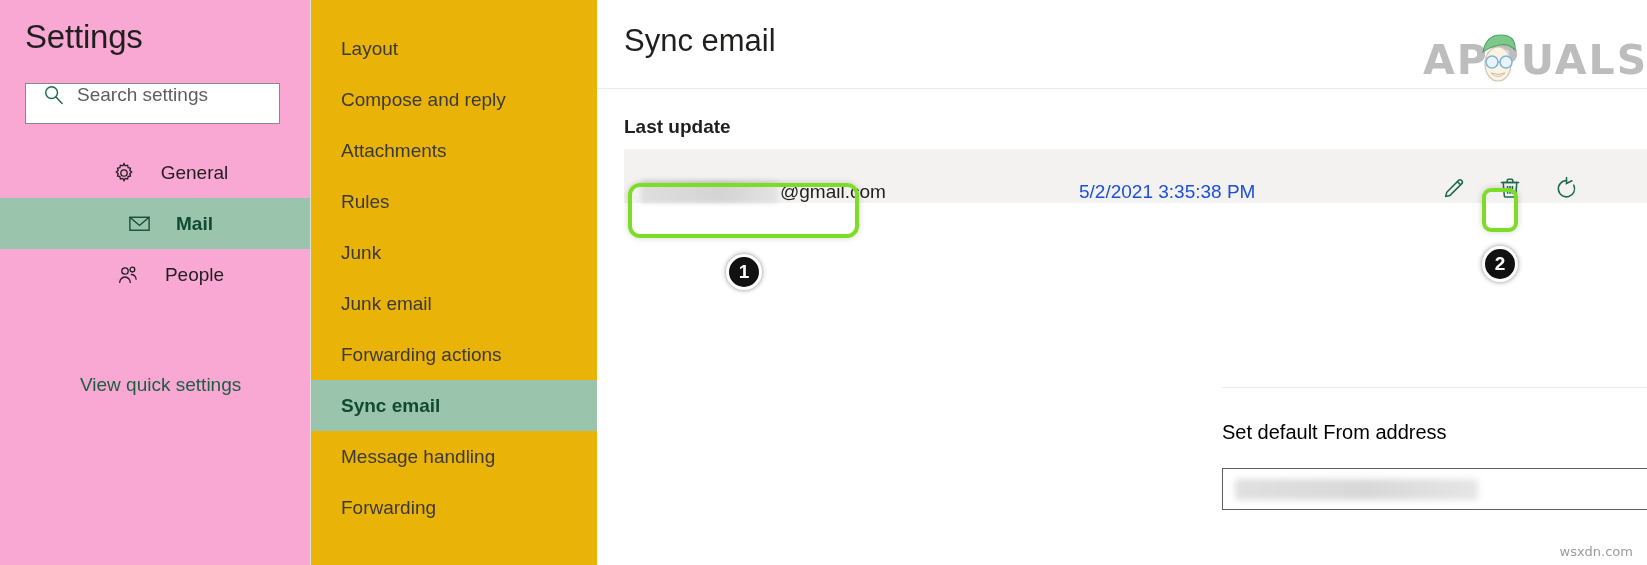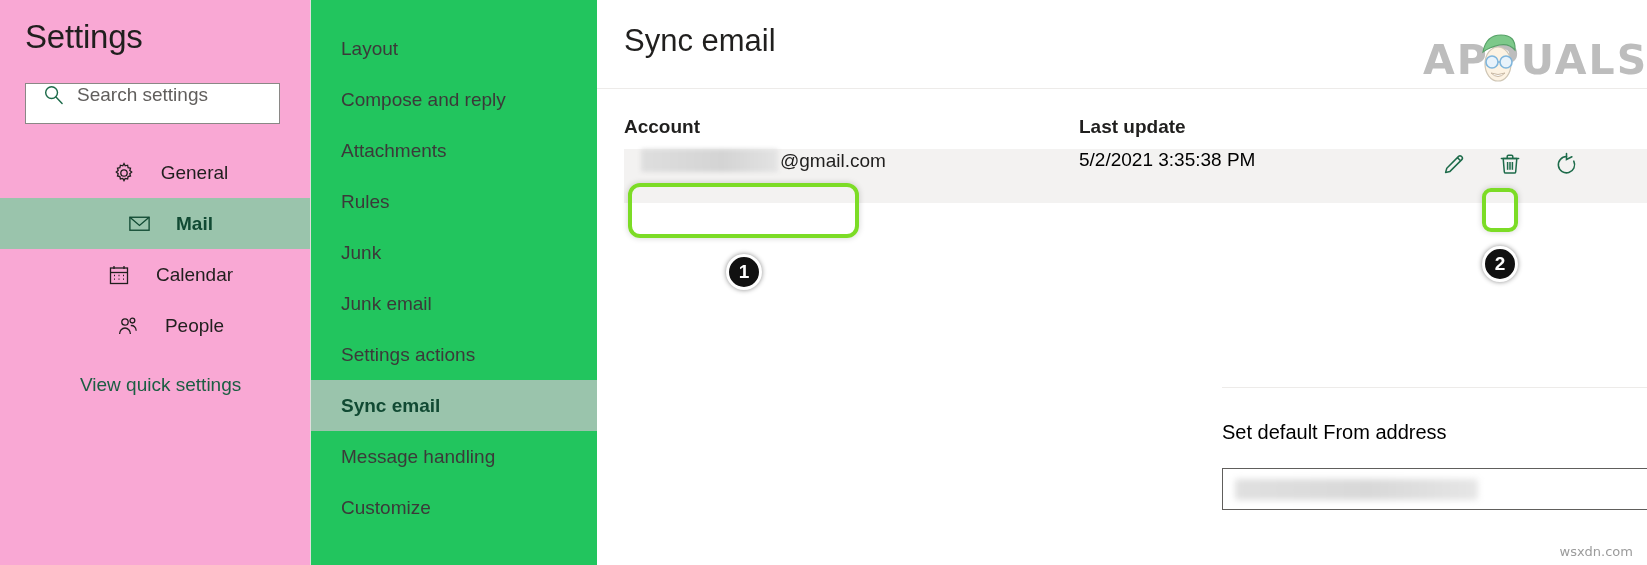--- a/index.html
+++ b/index.html
@@ -109,21 +109,21 @@
     color: #1b5e42;
     cursor: pointer;
     margin-top: 9px;
   }
 
   
   .midcol {
     width: 287px;
     flex: 0 0 287px;
     height: 565px;
-    background: #22c55e;
+    background: #eab308;
     border-left: 1px solid #e1dfdd;
     box-sizing: border-box;
     position: relative;
   }
   .mid-item {
     height: 51px;
     display: flex;
     align-items: center;
     padding-left: 30px;
     box-sizing: border-box;
@@ -202,21 +202,21 @@
   .col-account { width: 455px; flex: 0 0 455px; }
   .col-update  { width: 360px; flex: 0 0 360px; }
   .col-actions { flex: 1 1 auto; }
   .th {
     font-size: 19px;
     color: #201f1e;
     font-weight: 700;
   }
   .table-row {
     display: flex;
-    align-items: flex-start;
+    align-items: flex-end;
     height: 54px;
     background: #f3f2f1;
     position: relative;
   }
   .cell-account {
     width: 455px;
     flex: 0 0 455px;
     display: flex;
     align-items: center;
     padding-left: 17px;
@@ -235,21 +235,21 @@
   }
   .email-domain {
     margin-left: 2px;
     font-size: 19px;
     color: #201f1e;
   }
   .cell-update {
     width: 360px;
     flex: 0 0 360px;
     font-size: 19px;
-    color: #000000;
+    color: #1d4ed8;
   }
   .cell-actions {
     flex: 1 1 auto;
     display: flex;
     align-items: center;
     justify-content: flex-end;
     padding-right: 88px;
     gap: 26px;
     box-sizing: border-box;
   }
@@ -388,37 +388,20 @@
       <div class="nav-item selected">
         <span class="nav-icon">
           <svg width="25" height="25" viewBox="0 0 26 26" fill="none" stroke="currentColor" stroke-width="1.4">
             <rect x="3" y="6.5" width="20" height="13.5"></rect>
             <polyline points="3,6.5 13,15 23,6.5"></polyline>
           </svg>
         </span>
         <span class="nav-label">Mail</span>
       </div>
 
-      <div class="nav-item">
-        <span class="nav-icon">
-          <svg width="24" height="24" viewBox="0 0 24 24" fill="none" stroke="currentColor" stroke-width="1.3">
-            <rect x="3.5" y="5" width="17" height="15.5"></rect>
-            <line x1="3.5" y1="9.5" x2="20.5" y2="9.5"></line>
-            <line x1="7" y1="3" x2="7" y2="6"></line>
-            <line x1="17" y1="3" x2="17" y2="6"></line>
-            <line x1="7" y1="12.5" x2="8" y2="12.5"></line>
-            <line x1="11.5" y1="12.5" x2="12.5" y2="12.5"></line>
-            <line x1="16" y1="12.5" x2="17" y2="12.5"></line>
-            <line x1="7" y1="16.2" x2="8" y2="16.2"></line>
-            <line x1="11.5" y1="16.2" x2="12.5" y2="16.2"></line>
-            <line x1="16" y1="16.2" x2="17" y2="16.2"></line>
-          </svg>
-        </span>
-        <span class="nav-label">Calendar</span>
-      </div>
 
       <div class="nav-item">
         <span class="nav-icon">
           <svg width="24" height="24" viewBox="0 0 24 24" fill="none" stroke="currentColor" stroke-width="1.3">
             <circle cx="9" cy="8" r="3.2"></circle>
             <path d="M3.6 20c0-3.4 2.4-6 5.4-6s5.4 2.6 5.4 6"></path>
             <circle cx="16.4" cy="6.6" r="2.4"></circle>
             <path d="M14.8 11.6c2.8-.5 5.4 1.9 5.4 5.2"></path>
           </svg>
         </span>
@@ -431,24 +414,24 @@
   </div>
 
   <div class="midcol">
     <div class="mid-list">
       <div class="mid-item">Layout</div>
       <div class="mid-item">Compose and reply</div>
       <div class="mid-item">Attachments</div>
       <div class="mid-item">Rules</div>
       <div class="mid-item">Junk</div>
       <div class="mid-item">Junk email</div>
-      <div class="mid-item">Settings actions</div>
+      <div class="mid-item">Forwarding actions</div>
       <div class="mid-item selected">Sync email</div>
       <div class="mid-item">Message handling</div>
-      <div class="mid-item">Customize</div>
+      <div class="mid-item">Forwarding</div>
     </div>
   </div>
 
   <div class="main">
 
     <div class="main-header">
       <div class="page-title">Sync email</div>
 
       <div class="appuals-logo">
         <div class="logo-text">APPUALS</div>
@@ -458,21 +441,20 @@
           <circle cx="25" cy="32" r="6" fill="#e8f3fb" stroke="#7fb6dd" stroke-width="1.6"></circle>
           <circle cx="39" cy="32" r="6" fill="#e8f3fb" stroke="#7fb6dd" stroke-width="1.6"></circle>
           <line x1="31" y1="32" x2="33" y2="32" stroke="#7fb6dd" stroke-width="1.6"></line>
           <path d="M24 43 q7 7 14 0 q-7 3 -14 0z" fill="#ffffff" stroke="#c9b9a4" stroke-width="1"></path>
         </svg>
       </div>
     </div>
 
     <div class="table-wrap">
       <div class="table-head">
-        <div class="col-account th">Account</div>
         <div class="col-update th">Last update</div>
         <div class="col-actions"></div>
       </div>
 
       <div class="table-row">
         <div class="cell-account">
           <span class="redacted"></span>
           <span class="email-domain">@gmail.com</span>
         </div>
         <div class="cell-update">5/2/2021 3:35:38 PM</div>

